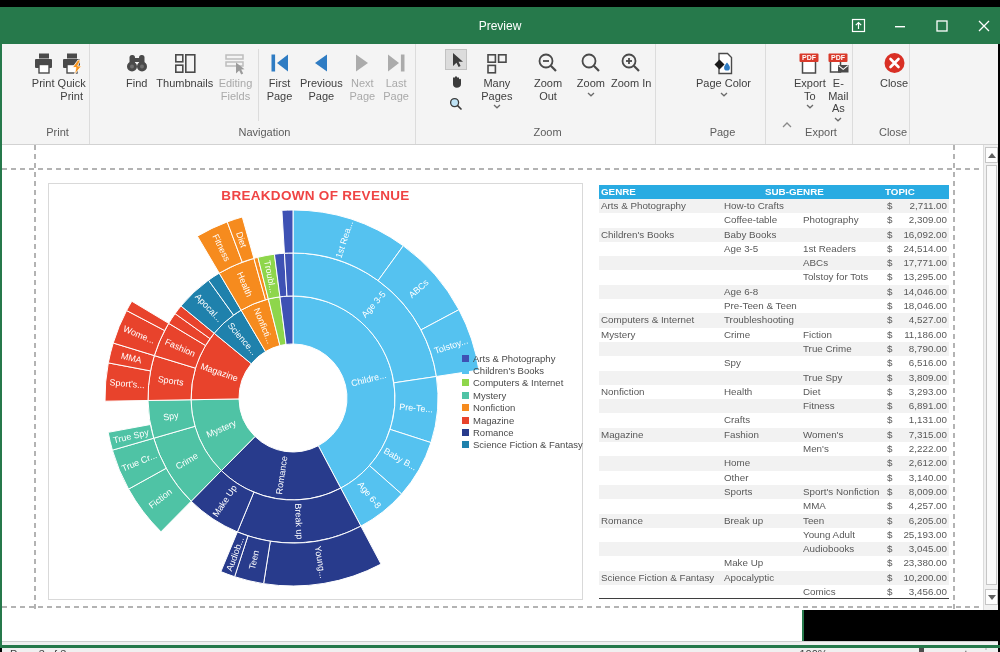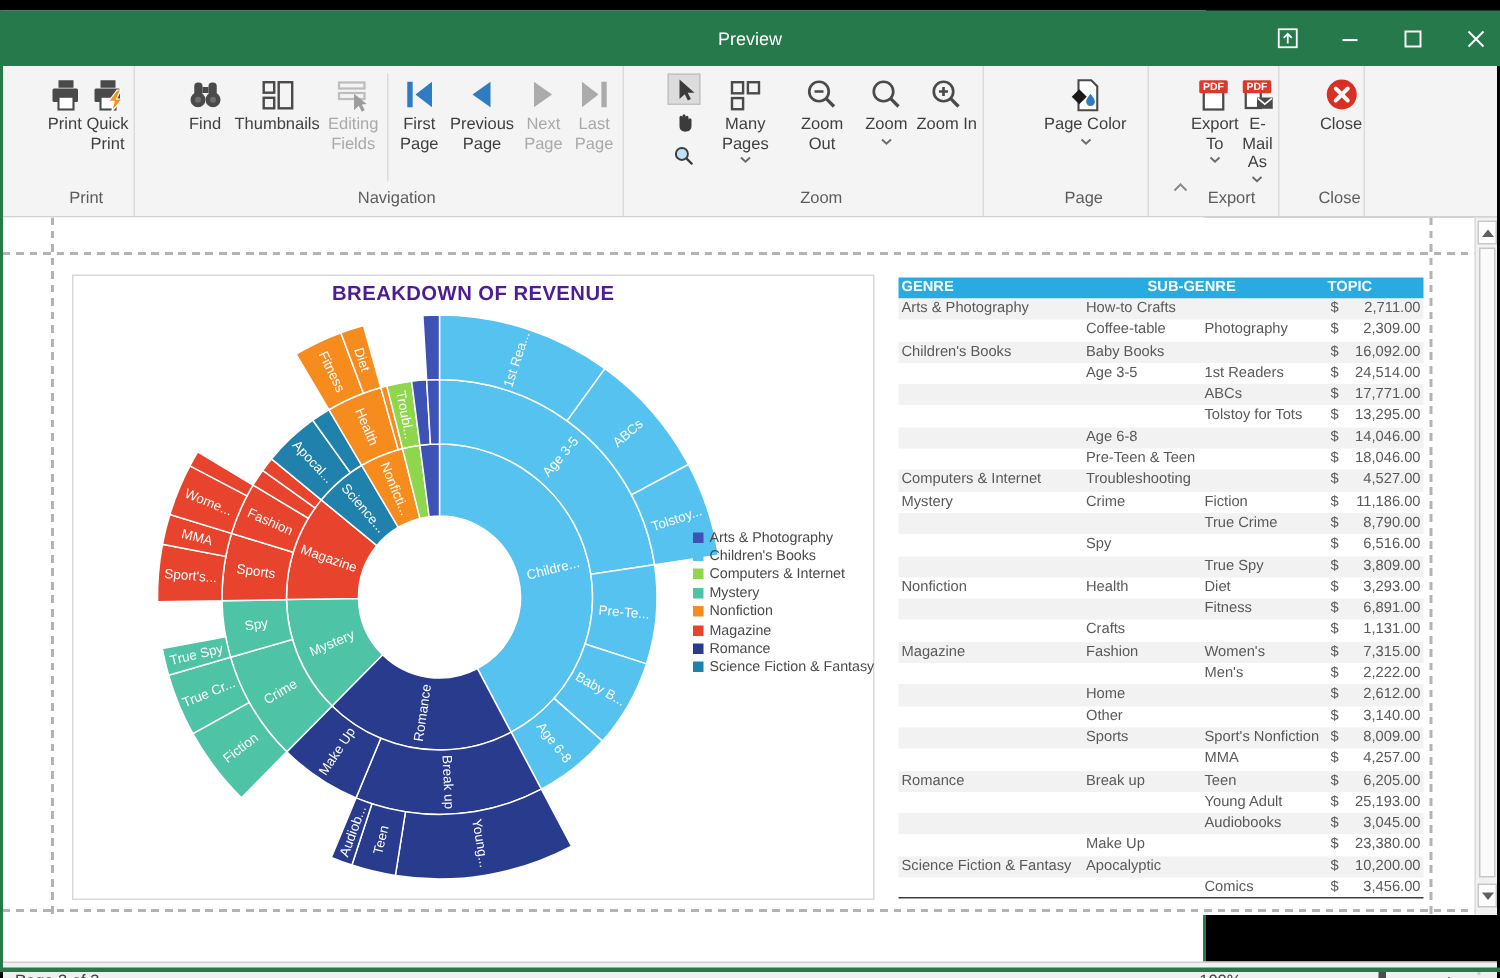--- a/index.html
+++ b/index.html
@@ -26,21 +26,21 @@
   .chev{margin-top:2px;}
   .toolstack{display:flex;flex-direction:column;gap:1px;margin:2px 3px 0 1px;}
   .tool{width:22px;height:21px;display:flex;align-items:center;justify-content:center;border:1px solid transparent;}
   .tool.sel{background:#dcdcdc;border:1px solid #c2c2c2;}
   .ribbon-collapse{position:absolute;right:10px;top:115px;color:#8a8a8a;}
   
   .preview{position:absolute;left:0;top:138px;width:996px;height:465px;background:#fff;overflow:hidden;}
   .dash-h{position:absolute;height:2px;background:repeating-linear-gradient(90deg,#b3b3b3 0 5px,transparent 5px 9px);}
   .dash-v{position:absolute;width:2px;background:repeating-linear-gradient(180deg,#b3b3b3 0 5px,transparent 5px 9px);}
   .chartbox{position:absolute;left:46px;top:38px;width:535px;height:417px;border:1px solid #d9d9d9;background:#fff;}
-  .chart-title{position:absolute;left:0;top:4px;width:100%;text-align:center;font-size:13.5px;font-weight:bold;color:#4c1d95;letter-spacing:.3px;}
+  .chart-title{position:absolute;left:0;top:4px;width:100%;text-align:center;font-size:13.5px;font-weight:bold;color:#ef4444;letter-spacing:.3px;}
   .sb-label{fill:#fff;font-size:9px;font-family:"Liberation Sans",sans-serif;}
   .legend{position:absolute;left:413px;top:168px;display:flex;flex-direction:column;}
   .lg-item{display:flex;align-items:center;height:12.4px;}
   .sw{width:7px;height:7px;margin-right:4px;flex:0 0 auto;}
   .lg-item span:last-child{font-size:9.5px;color:#4a4a4a;white-space:nowrap;}
   
   .rtable{position:absolute;left:597px;top:40px;width:350px;}
   .thead{display:grid;grid-template-columns:123px 79px 84px 1fr;background:#29ABE2;height:14px;gap:41px;}
   .thead div{color:#fff;font-size:9.8px;font-weight:bold;line-height:14px;padding-left:2px;}
   .trow{display:grid;grid-template-columns:123px 79px 84px 1fr;height:14.3px;}

